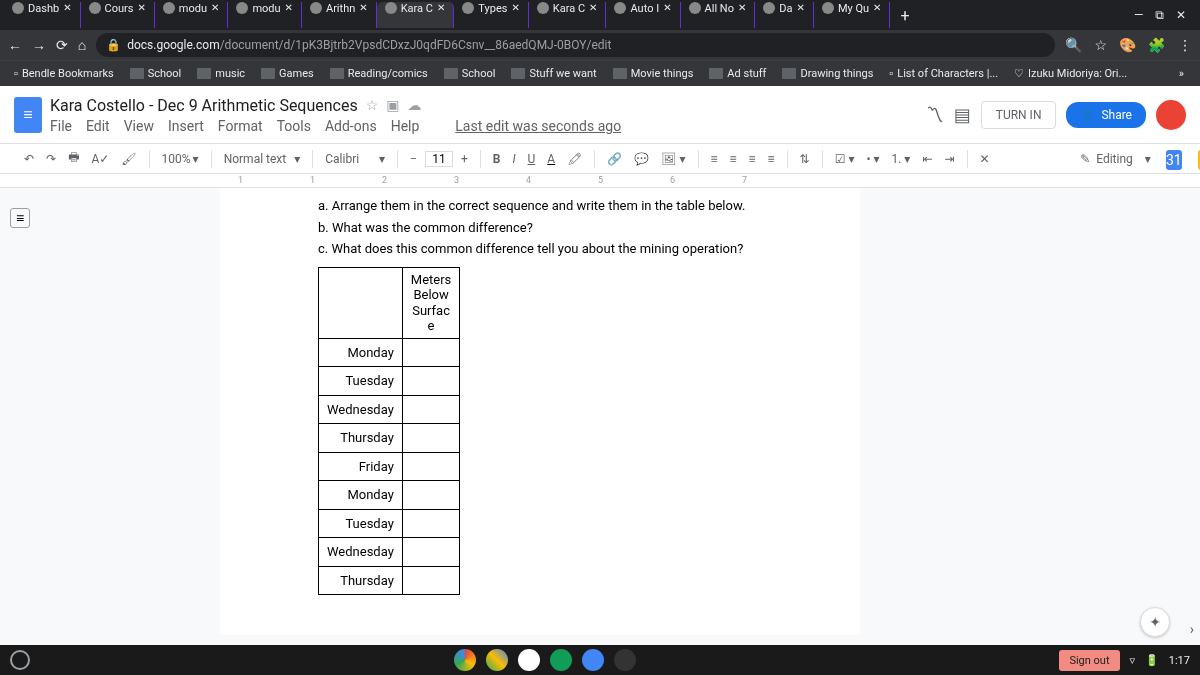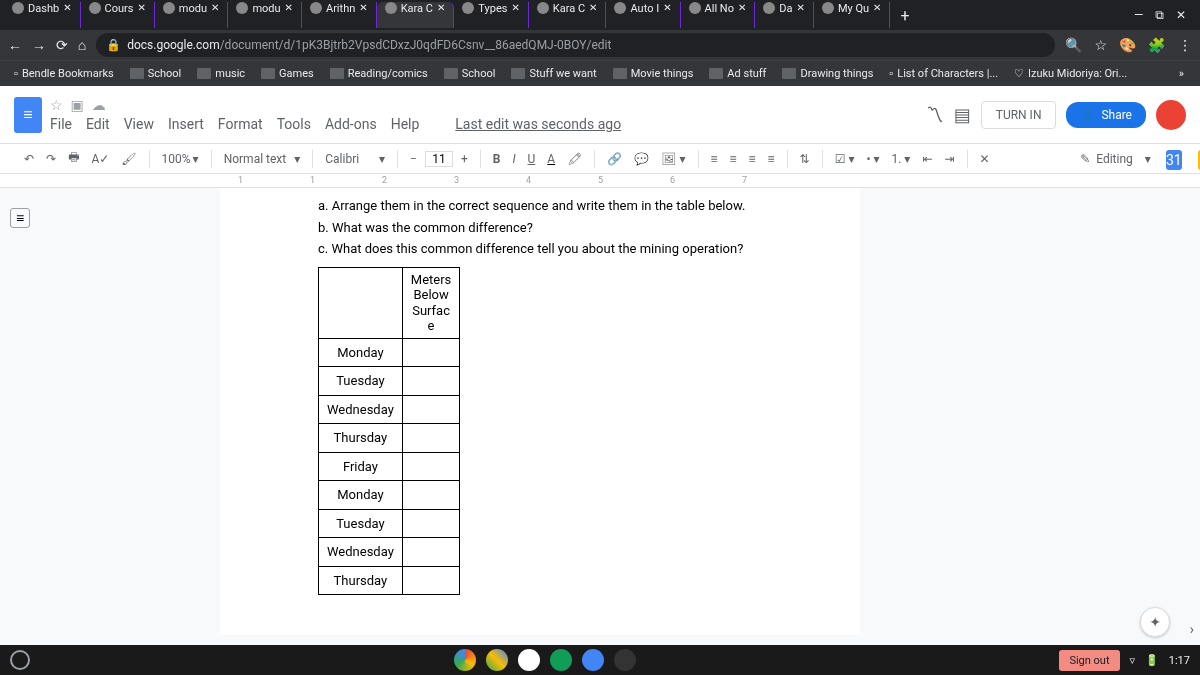--- a/index.html
+++ b/index.html
@@ -35,21 +35,21 @@
 .tb-sep{width:1px;height:18px;background:#e0e0e0;margin:0 4px}
 .tb-input{width:28px;text-align:center;border:1px solid #dadce0;font-size:12px}
 .editing-btn{margin-left:auto;display:flex;align-items:center;gap:6px;border:1px solid transparent;padding:4px 8px;border-radius:4px}
 .doc-area{position:absolute;top:174px;bottom:30px;left:0;right:0;background:#f8f9fa;overflow:hidden}
 .ruler{height:14px;background:#fff;border-bottom:1px solid #e0e0e0;font-size:9px;color:#9aa0a6;position:relative;padding-left:220px}
 .ruler-mark{position:absolute;top:1px}
 .page{background:#fff;width:640px;margin:0 0 0 220px;padding:8px 20px 40px 98px;font-family:Calibri,sans-serif;font-size:13px;color:#000;line-height:1.5}
 .page p{margin-bottom:2px}
 .tbl{border-collapse:collapse;margin-top:8px}
 .tbl td{border:1px solid #000;padding:4px 8px;font-size:13px;text-align:center;height:24px}
-.tbl td.first{width:72px;text-align:center}
+.tbl td.first{width:72px;text-align:right}
 .tbl td.second{width:50px}
 .left-rail{position:absolute;left:0;top:188px;width:40px;display:flex;flex-direction:column;align-items:center;padding-top:20px;gap:16px}
 .right-rail{position:absolute;right:6px;top:150px;width:28px;display:flex;flex-direction:row;align-items:flex-start;gap:16px}
 .rail-icon{width:20px;height:20px;border-radius:3px;cursor:pointer;display:flex;align-items:center;justify-content:center;font-size:14px}
 .explore{position:absolute;right:30px;bottom:38px;width:30px;height:30px;background:#fff;border:1px solid #dadce0;border-radius:50%;box-shadow:0 1px 3px rgba(0,0,0,.2);display:flex;align-items:center;justify-content:center;font-size:14px;color:#5f6368}
 .scroll-right{position:absolute;right:6px;bottom:38px;font-size:14px;color:#5f6368}
 .shelf{position:absolute;bottom:0;left:0;right:0;height:30px;background:#1a1a1a;display:flex;align-items:center;padding:0 10px;color:#e8eaed;font-size:11px}
 .shelf-left{width:20px;height:20px;border:2px solid #9aa0a6;border-radius:50%}
 .shelf-apps{margin:0 auto;display:flex;gap:10px}
 .shelf-app{width:22px;height:22px;border-radius:50%}
@@ -199,20 +199,21 @@
         <span>Izuku Midoriya: Ori...</span>
       </div>
     </div>
   <span style="margin-left:auto;padding:0 8px">»</span>
 </div>
 
 <div class="docs-header">
   <div class="docs-logo">≡</div>
   <div class="docs-title-area">
     <div class="docs-title">
+      <span>Kara Costello - Dec 9 Arithmetic Sequences</span>
       <span style="color:#9aa0a6;font-size:14px">☆</span>
       <span style="color:#9aa0a6;font-size:14px">▣</span>
       <span style="color:#9aa0a6;font-size:14px">☁</span>
     </div>
     <div class="docs-menu">
       <span id="menu-items"><span style="margin-right: 14px;">File</span><span style="margin-right: 14px;">Edit</span><span style="margin-right: 14px;">View</span><span style="margin-right: 14px;">Insert</span><span style="margin-right: 14px;">Format</span><span style="margin-right: 14px;">Tools</span><span style="margin-right: 14px;">Add-ons</span><span style="margin-right: 14px;">Help</span></span>
       <span class="last-edit">Last edit was seconds ago</span>
     </div>
   </div>
   <div class="header-right">

